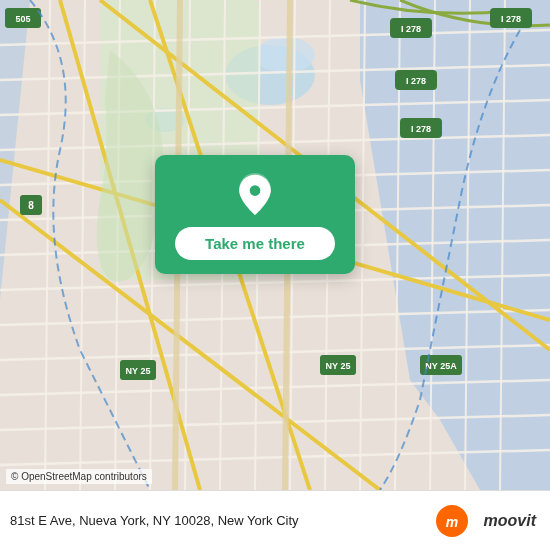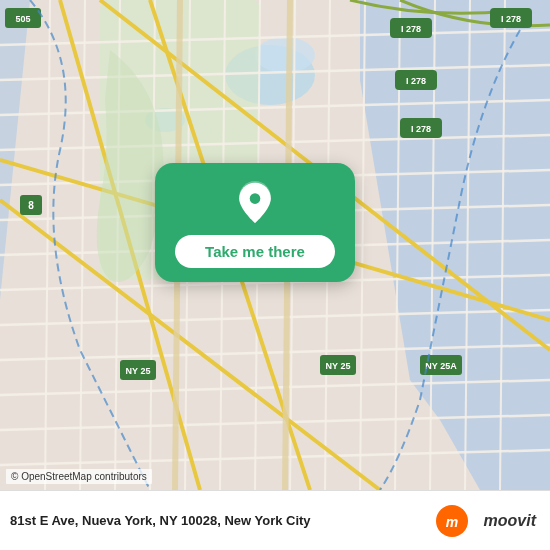--- a/index.html
+++ b/index.html
@@ -32,25 +32,25 @@
     #map-svg {
       width: 100%;
       height: 100%;
       position: absolute;
       top: 0; left: 0;
     }
 
     
     #location-card {
       position: absolute;
-      top: 163px;
+      top: 155px;
       left: 155px;
       width: 200px;
       background: #2eaa6e;
-      border-radius: 18px;
+      border-radius: 10px;
       display: flex;
       flex-direction: column;
       align-items: center;
       padding: 18px 20px 14px 20px;
       box-shadow: 0 4px 16px rgba(0,0,0,0.25);
       z-index: 10;
     }
 
     #pin-icon {
       width: 44px;
@@ -94,21 +94,21 @@
       padding: 0 14px 0 10px;
       border-top: 1px solid #ddd;
       gap: 8px;
       flex-shrink: 0;
     }
 
     #address-text {
       flex: 1;
       font-size: 13px;
       color: #222;
-      font-weight: 700;
+      font-weight: 400;
     }
 
     #moovit-logo {
       display: flex;
       align-items: center;
       gap: 4px;
     }
 
     #moovit-icon {
       width: 32px;

